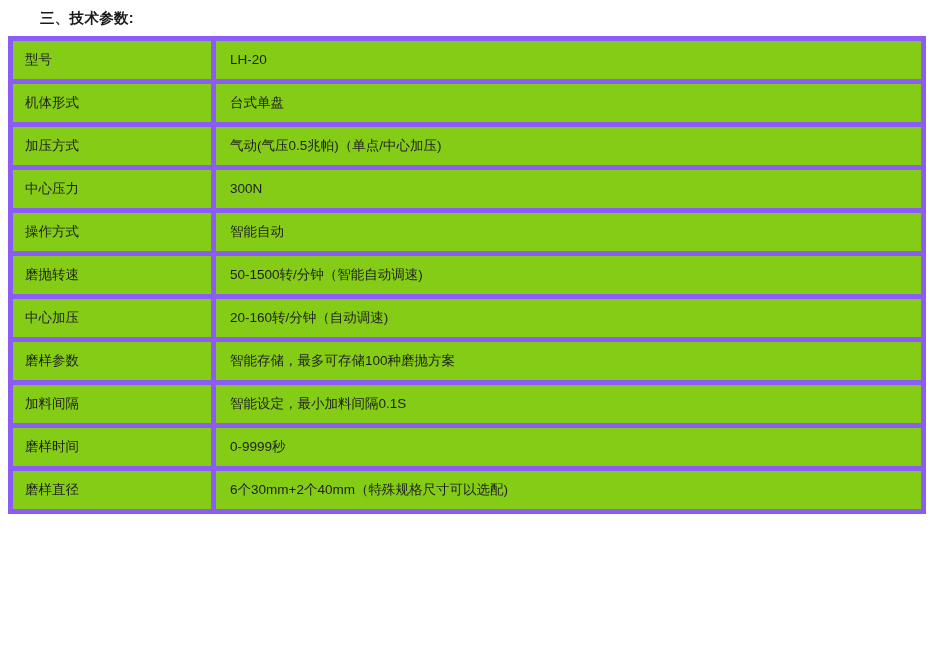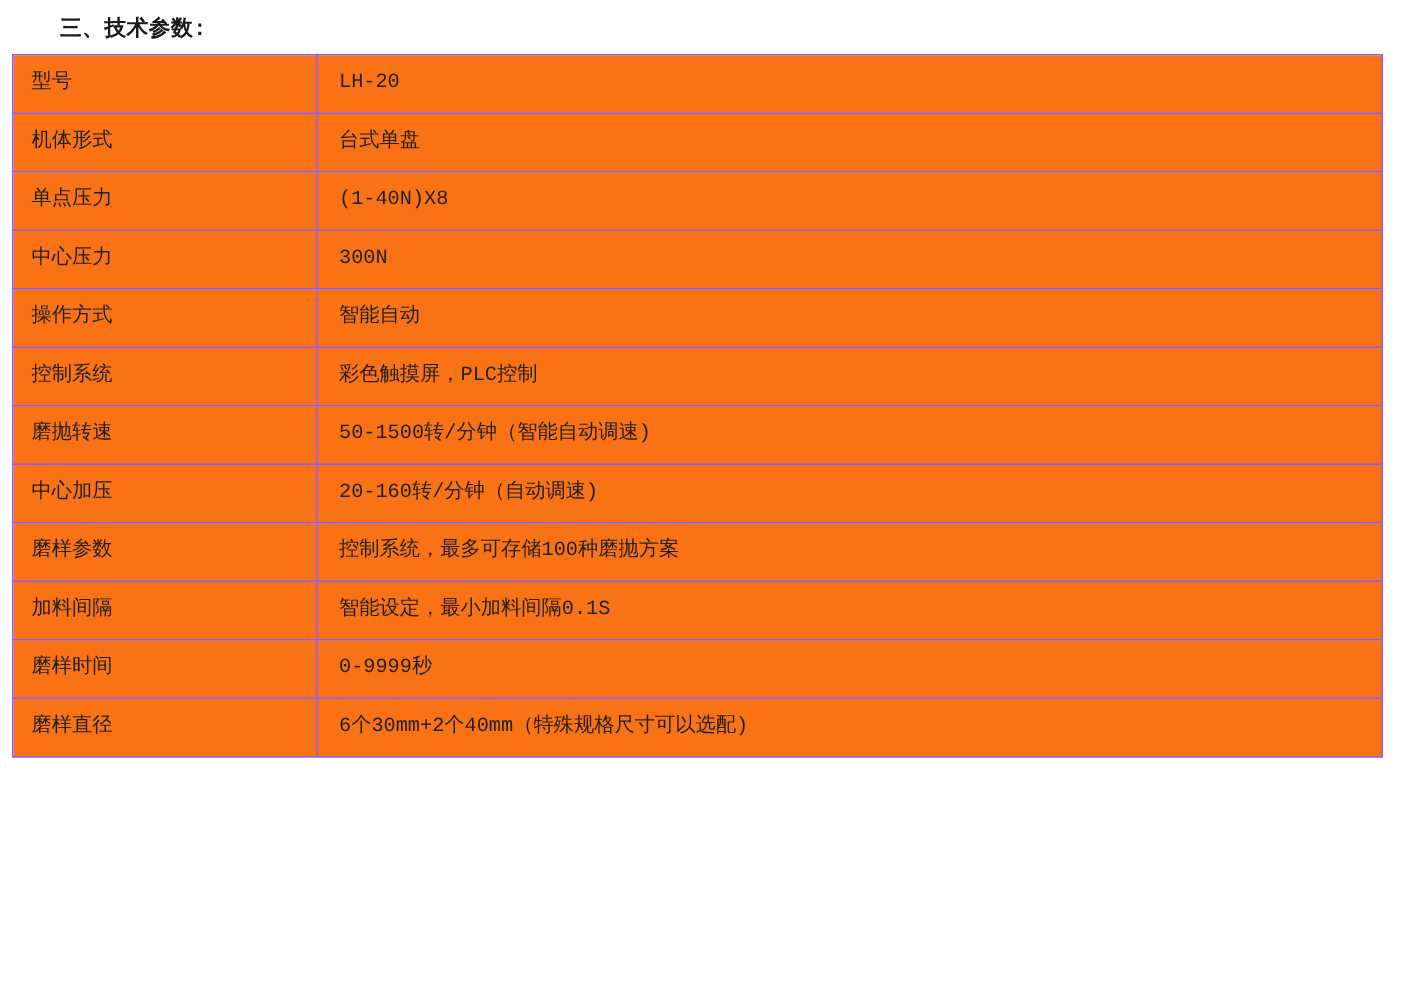--- a/index.html
+++ b/index.html
@@ -12,46 +12,45 @@
     height: 669px;
     font-family: "Liberation Sans", "DejaVu Sans", sans-serif;
     color: #1a1a1a;
     overflow: hidden;
   }
   .page {
     position: relative;
     width: 945px;
     height: 549px;
     box-sizing: border-box;
-    font-family: Liberation Mono, monospace;
   }
   .section-heading {
     font-size: 14.5px;
     font-weight: bold;
     color: #1a1a1a;
     padding: 9px 0 8px 40px;
     letter-spacing: 0.3px;
   }
   table.spec-table {
     width: 913px;
     margin: 0 0 0 8px;
     border-collapse: collapse;
     table-layout: fixed;
     font-size: 13.5px;
   }
   table.spec-table col.c-label { width: 203px; }
   table.spec-table col.c-value { width: 710px; }
   table.spec-table td {
-    border: 1px solid #8b5cf6;
+    border: 5px solid #8b5cf6;
     height: 30px;
     padding: 4px 10px 4px 12px;
     vertical-align: middle;
     line-height: 1.3;
     color: #1f1f1f;
-    background: #f97316;
+    background: #84cc16;
   }
   table.spec-table td.label {
     font-weight: normal;
   }
   table.spec-table td.value {
     padding-left: 14px;
   }
 </style>
 </head>
 <body>
@@ -68,46 +67,42 @@
     <tbody>
       <tr>
         <td class="label">型号</td>
         <td class="value">LH-20</td>
       </tr>
       <tr>
         <td class="label">机体形式</td>
         <td class="value">台式单盘</td>
       </tr>
       <tr>
-        <td class="label">单点压力</td>
-        <td class="value">(1-40N)X8</td>
+        <td class="label">加压方式</td>
+        <td class="value">气动(气压0.5兆帕)（单点/中心加压)</td>
       </tr>
       <tr>
         <td class="label">中心压力</td>
         <td class="value">300N</td>
       </tr>
       <tr>
         <td class="label">操作方式</td>
         <td class="value">智能自动</td>
-      </tr>
-      <tr>
-        <td class="label">控制系统</td>
-        <td class="value">彩色触摸屏，PLC控制</td>
       </tr>
       <tr>
         <td class="label">磨抛转速</td>
         <td class="value">50-1500转/分钟（智能自动调速)</td>
       </tr>
       <tr>
         <td class="label">中心加压</td>
         <td class="value">20-160转/分钟（自动调速)</td>
       </tr>
       <tr>
         <td class="label">磨样参数</td>
-        <td class="value">控制系统，最多可存储100种磨抛方案</td>
+        <td class="value">智能存储，最多可存储100种磨抛方案</td>
       </tr>
       <tr>
         <td class="label">加料间隔</td>
         <td class="value">智能设定，最小加料间隔0.1S</td>
       </tr>
       <tr>
         <td class="label">磨样时间</td>
         <td class="value">0-9999秒</td>
       </tr>
       <tr>

